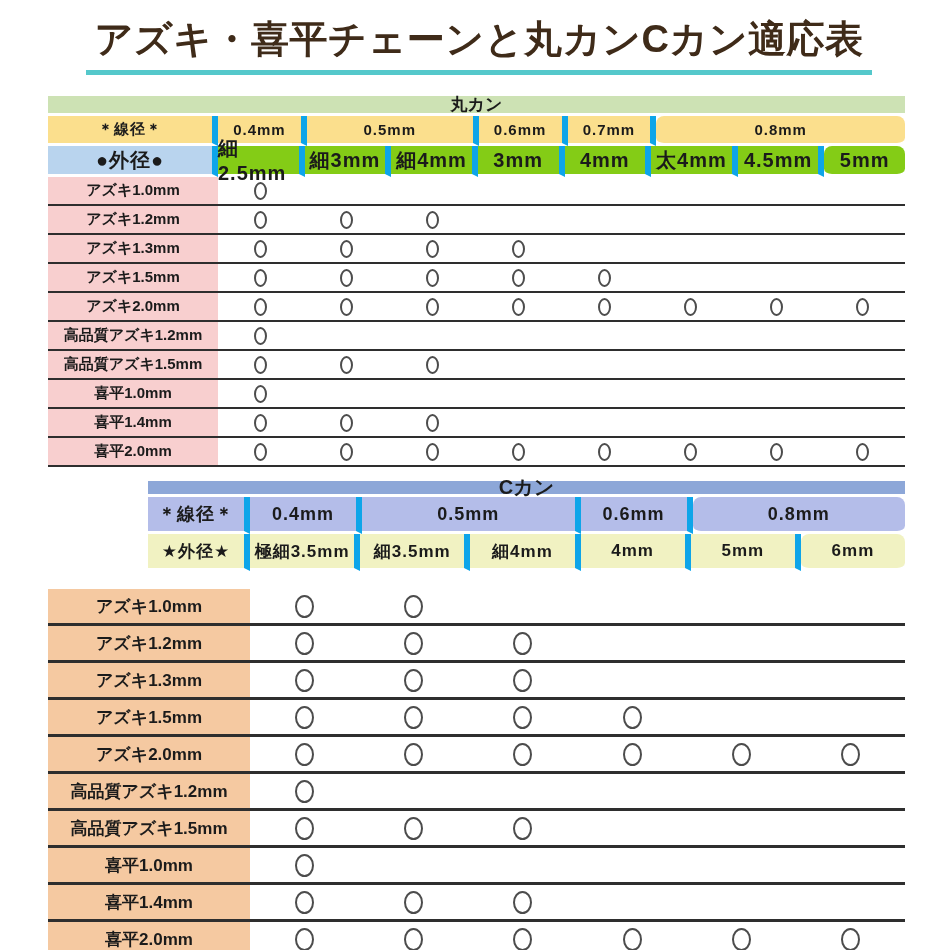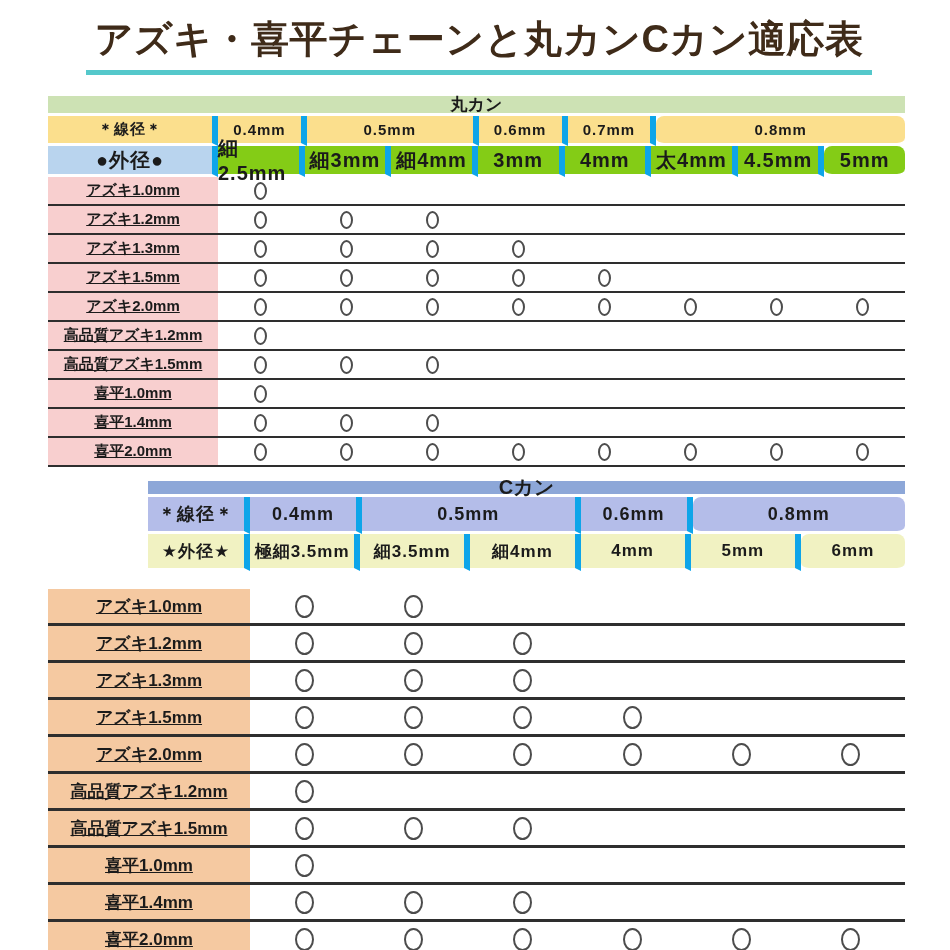--- a/index.html
+++ b/index.html
@@ -31,21 +31,21 @@
   .hrow > div {
     box-sizing:border-box;
     display:flex; align-items:center; justify-content:center;
     font-weight:bold; letter-spacing:1px;
     border-right:6px solid #0ea5e9;
     border-bottom:3px solid #ffffff;
   }
   .hrow > div:last-child { border-right:none;border-radius:8px; }
   .hcell { flex:1 1 0; }
 
-  .drow { display:flex; box-sizing:border-box;text-decoration:underline; }
+  .drow { display:flex; box-sizing:border-box; }
   .rlabel {
     box-sizing:border-box; flex:0 0 auto;
     display:flex; align-items:center; justify-content:center;
     font-weight:bold;
   }
   .dcell { flex:1 1 0; display:flex; align-items:center; justify-content:center; }
   .circle { display:inline-block; border:2px solid #4c4c4c; border-radius:50%; box-sizing:border-box; }
 
   
   .t1 { position:absolute; left:48px; top:96px; width:857px; }

